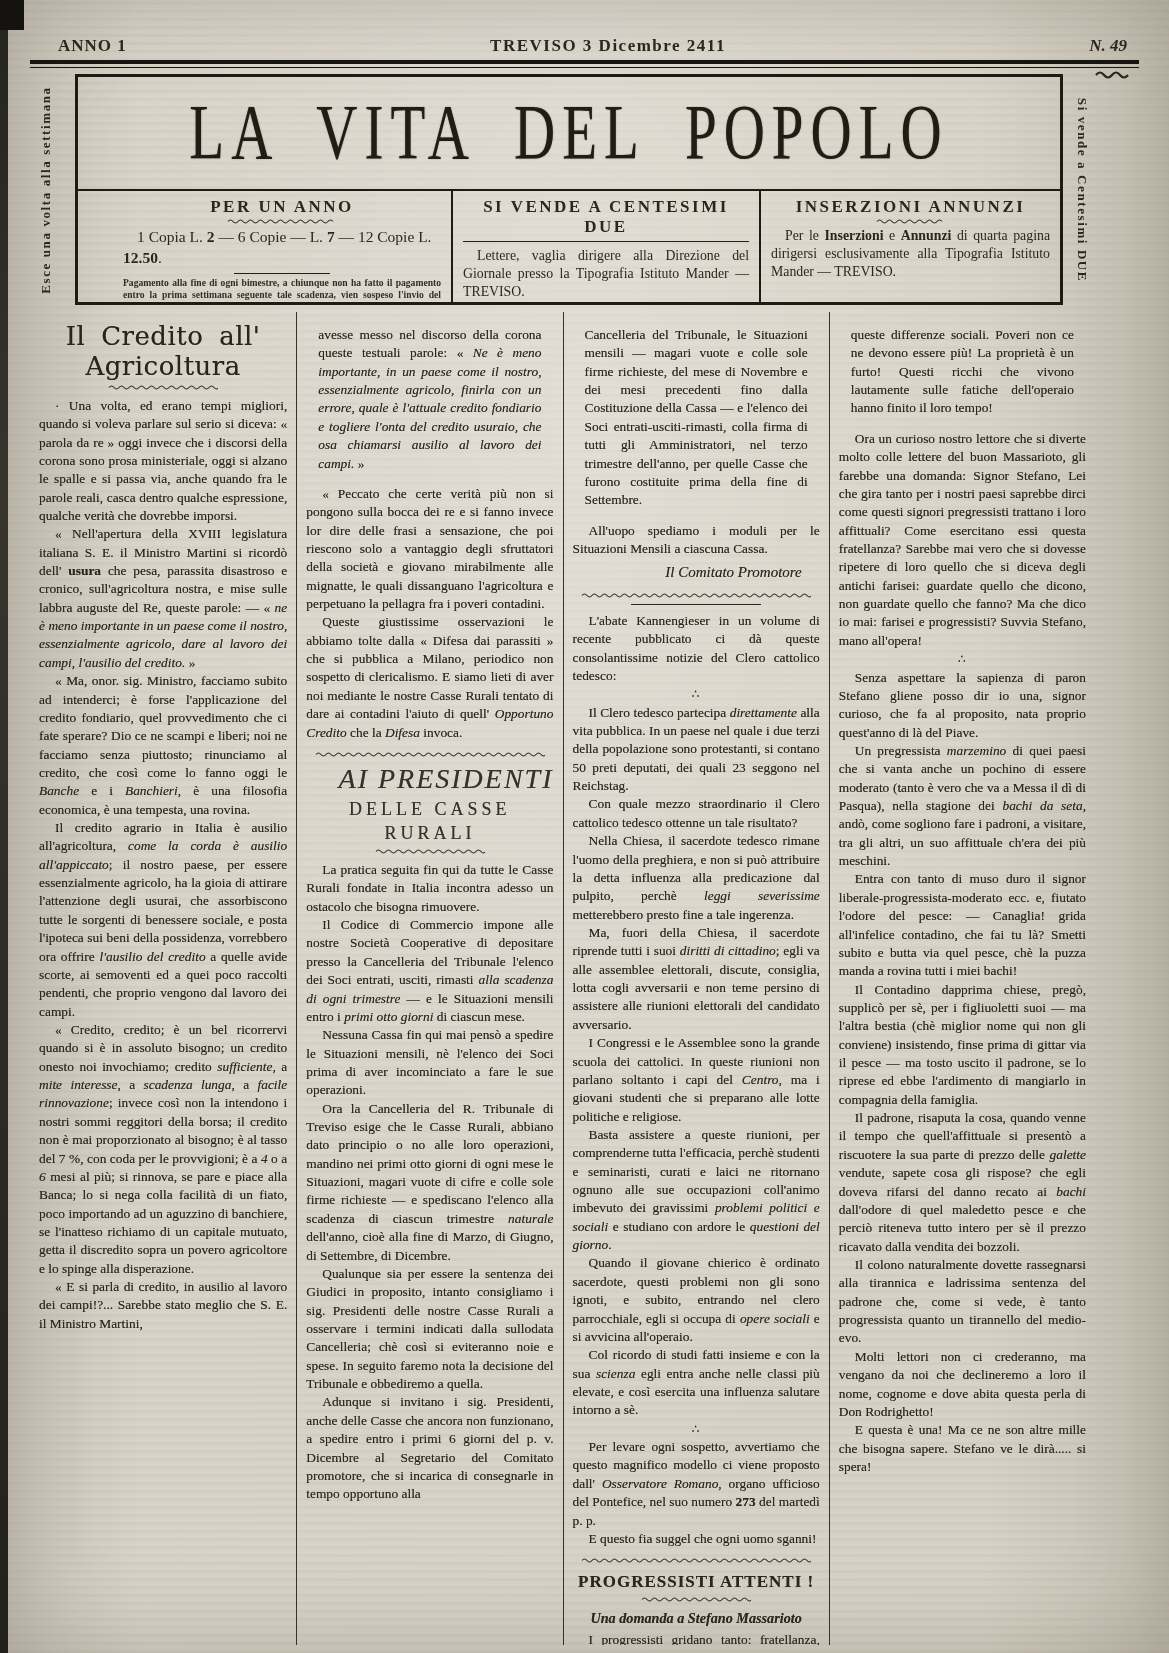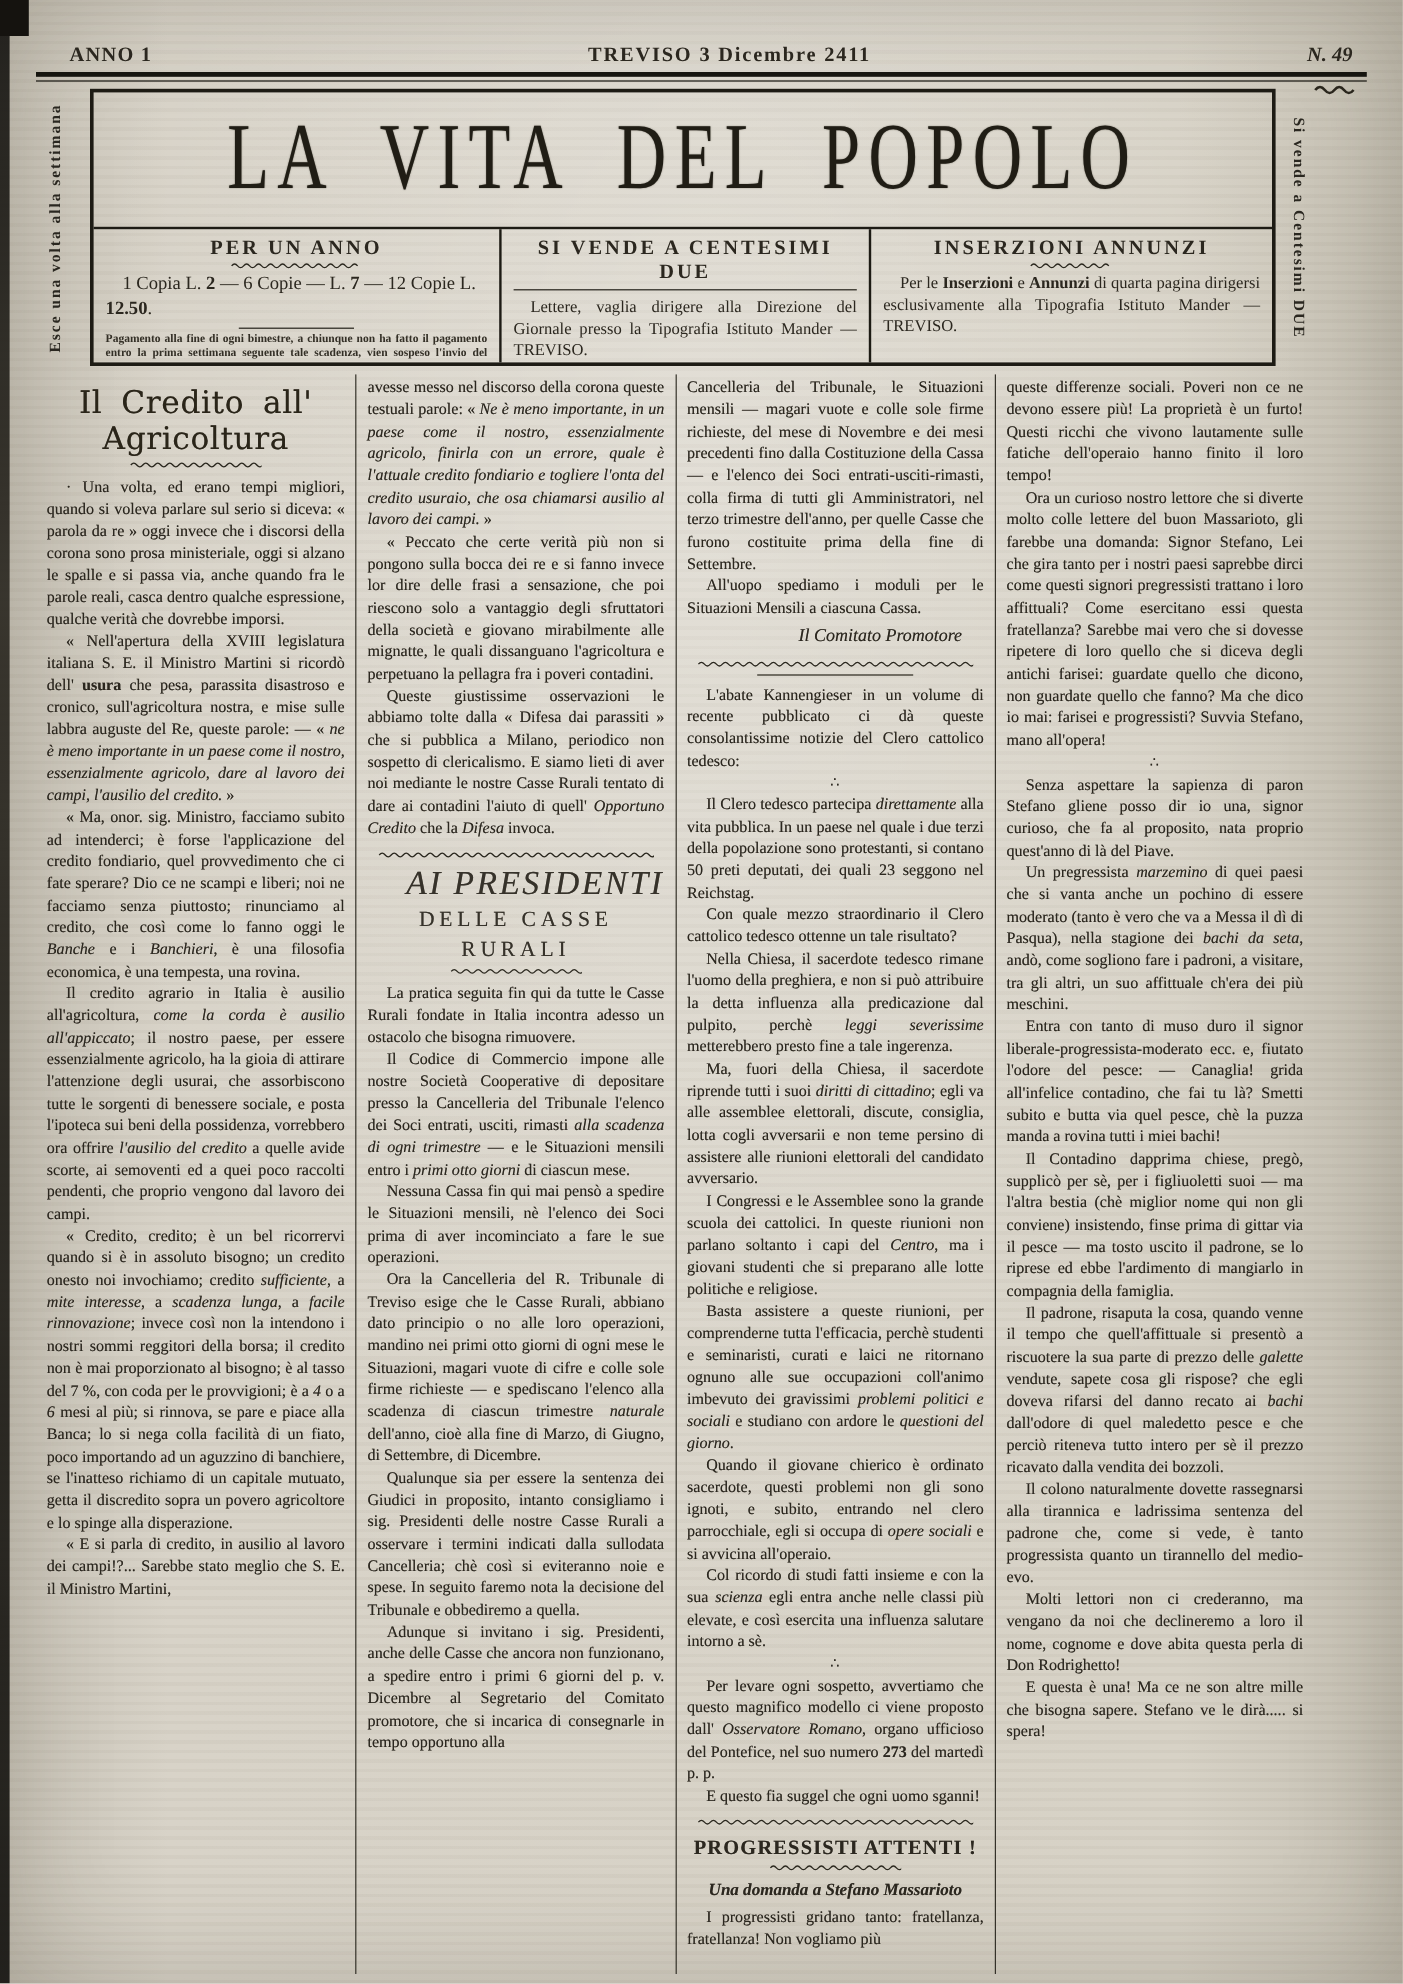--- a/index.html
+++ b/index.html
@@ -29,21 +29,21 @@
   .pen-mark { position:absolute; top:70px; right:40px; width:34px; height:10px; }
 
   
   .masthead-box { position:absolute; top:74px; left:75px; width:988px; height:231px;
     border:3px solid #1d1b14; box-sizing:border-box; }
   .mast-title-wrap { height:112px; display:flex; align-items:center; justify-content:center; overflow:hidden; }
   .mast-title { display:inline-block; transform:scaleY(1.38); transform-origin:center 58%;
     font-size:57px; font-weight:500; letter-spacing:7px; word-spacing:20px;
     white-space:nowrap; color:#201d15; text-shadow:0 0 1px rgba(32,28,18,.6); }
   .mast-row { position:absolute; top:112px; left:0; right:0; bottom:0;
-    border-top:2.2px solid #1d1b14; display:grid; grid-template-columns:338px 308px 1fr; }
+    border-top:2.2px solid #1d1b14; display:grid; grid-template-columns:338px 308px 1fr;padding-left:35px; }
   .mast-cell { padding:4px 10px 2px; box-sizing:border-box; overflow:hidden; }
   .mast-cell + .mast-cell { border-left:2.2px solid #1d1b14; }
   .mast-cell-title { text-align:center; font-size:17px; font-weight:600; letter-spacing:2.5px; margin-top:2px; }
   .mast-squiggle { display:block; margin:1px auto 2px; }
   .mast-rule-full { border-top:1.8px solid #24211a; margin:4px 0 5px; }
   .mast-rule-short { width:96px; border-top:1.6px solid #24211a; margin:4px auto 3px; }
   .prices { font-size:15.5px; text-align:left; text-indent:14px; line-height:1.35; }
   .fineprint { font-size:9.6px; font-weight:700; line-height:1.3; text-align:justify; color:#332f26; }
   .mast-text { font-size:13.8px; line-height:1.3; text-align:justify; text-indent:14px; }
 
@@ -55,21 +55,21 @@
 
   
   .cols { position:absolute; top:312px; left:30px; width:1065px; height:1333px;
     display:grid; grid-template-columns:1fr 1fr 1fr 1fr; }
   .col { padding:2px 9px 0; overflow:hidden; box-sizing:border-box;
     font-size:13.4px; line-height:1.37; text-align:justify;
     text-shadow:0 0 .4px rgba(43,39,31,.55); }
   .col + .col { border-left:1.6px solid #35322a; }
 
   .blk-p  { margin:0; text-indent:16px; }
-  .blk-pc { margin:0; text-indent:0; }
+  .blk-pc { margin:12px; text-indent:0; }
   .blk-h1 { text-align:center; font-family:"DejaVu Serif", serif; font-size:26px;
     letter-spacing:.5px; word-spacing:7px; margin:8px 0 0; color:#2a2519; line-height:1.15; }
   .blk-h2 { text-align:right; font-size:28px; letter-spacing:2px; margin:6px 0 0;
     font-weight:400; color:#36322a; line-height:1.1;font-style:italic; }
   .blk-h2s { text-align:center; font-size:21px; letter-spacing:1.5px; margin:8px 0 2px;
     font-weight:500; color:#332f27; line-height:1.15; }
   .blk-h3 { text-align:center; font-size:18px; letter-spacing:4px; margin:2px 0 0;
     font-weight:500; color:#36322a; }
   .blk-h4 { text-align:center; font-size:17px; font-weight:700; letter-spacing:1px; margin:6px 0 0; }
   .blk-sub { text-align:center; font-size:14.2px; font-style:italic; font-weight:700; margin:4px 0 3px; }

